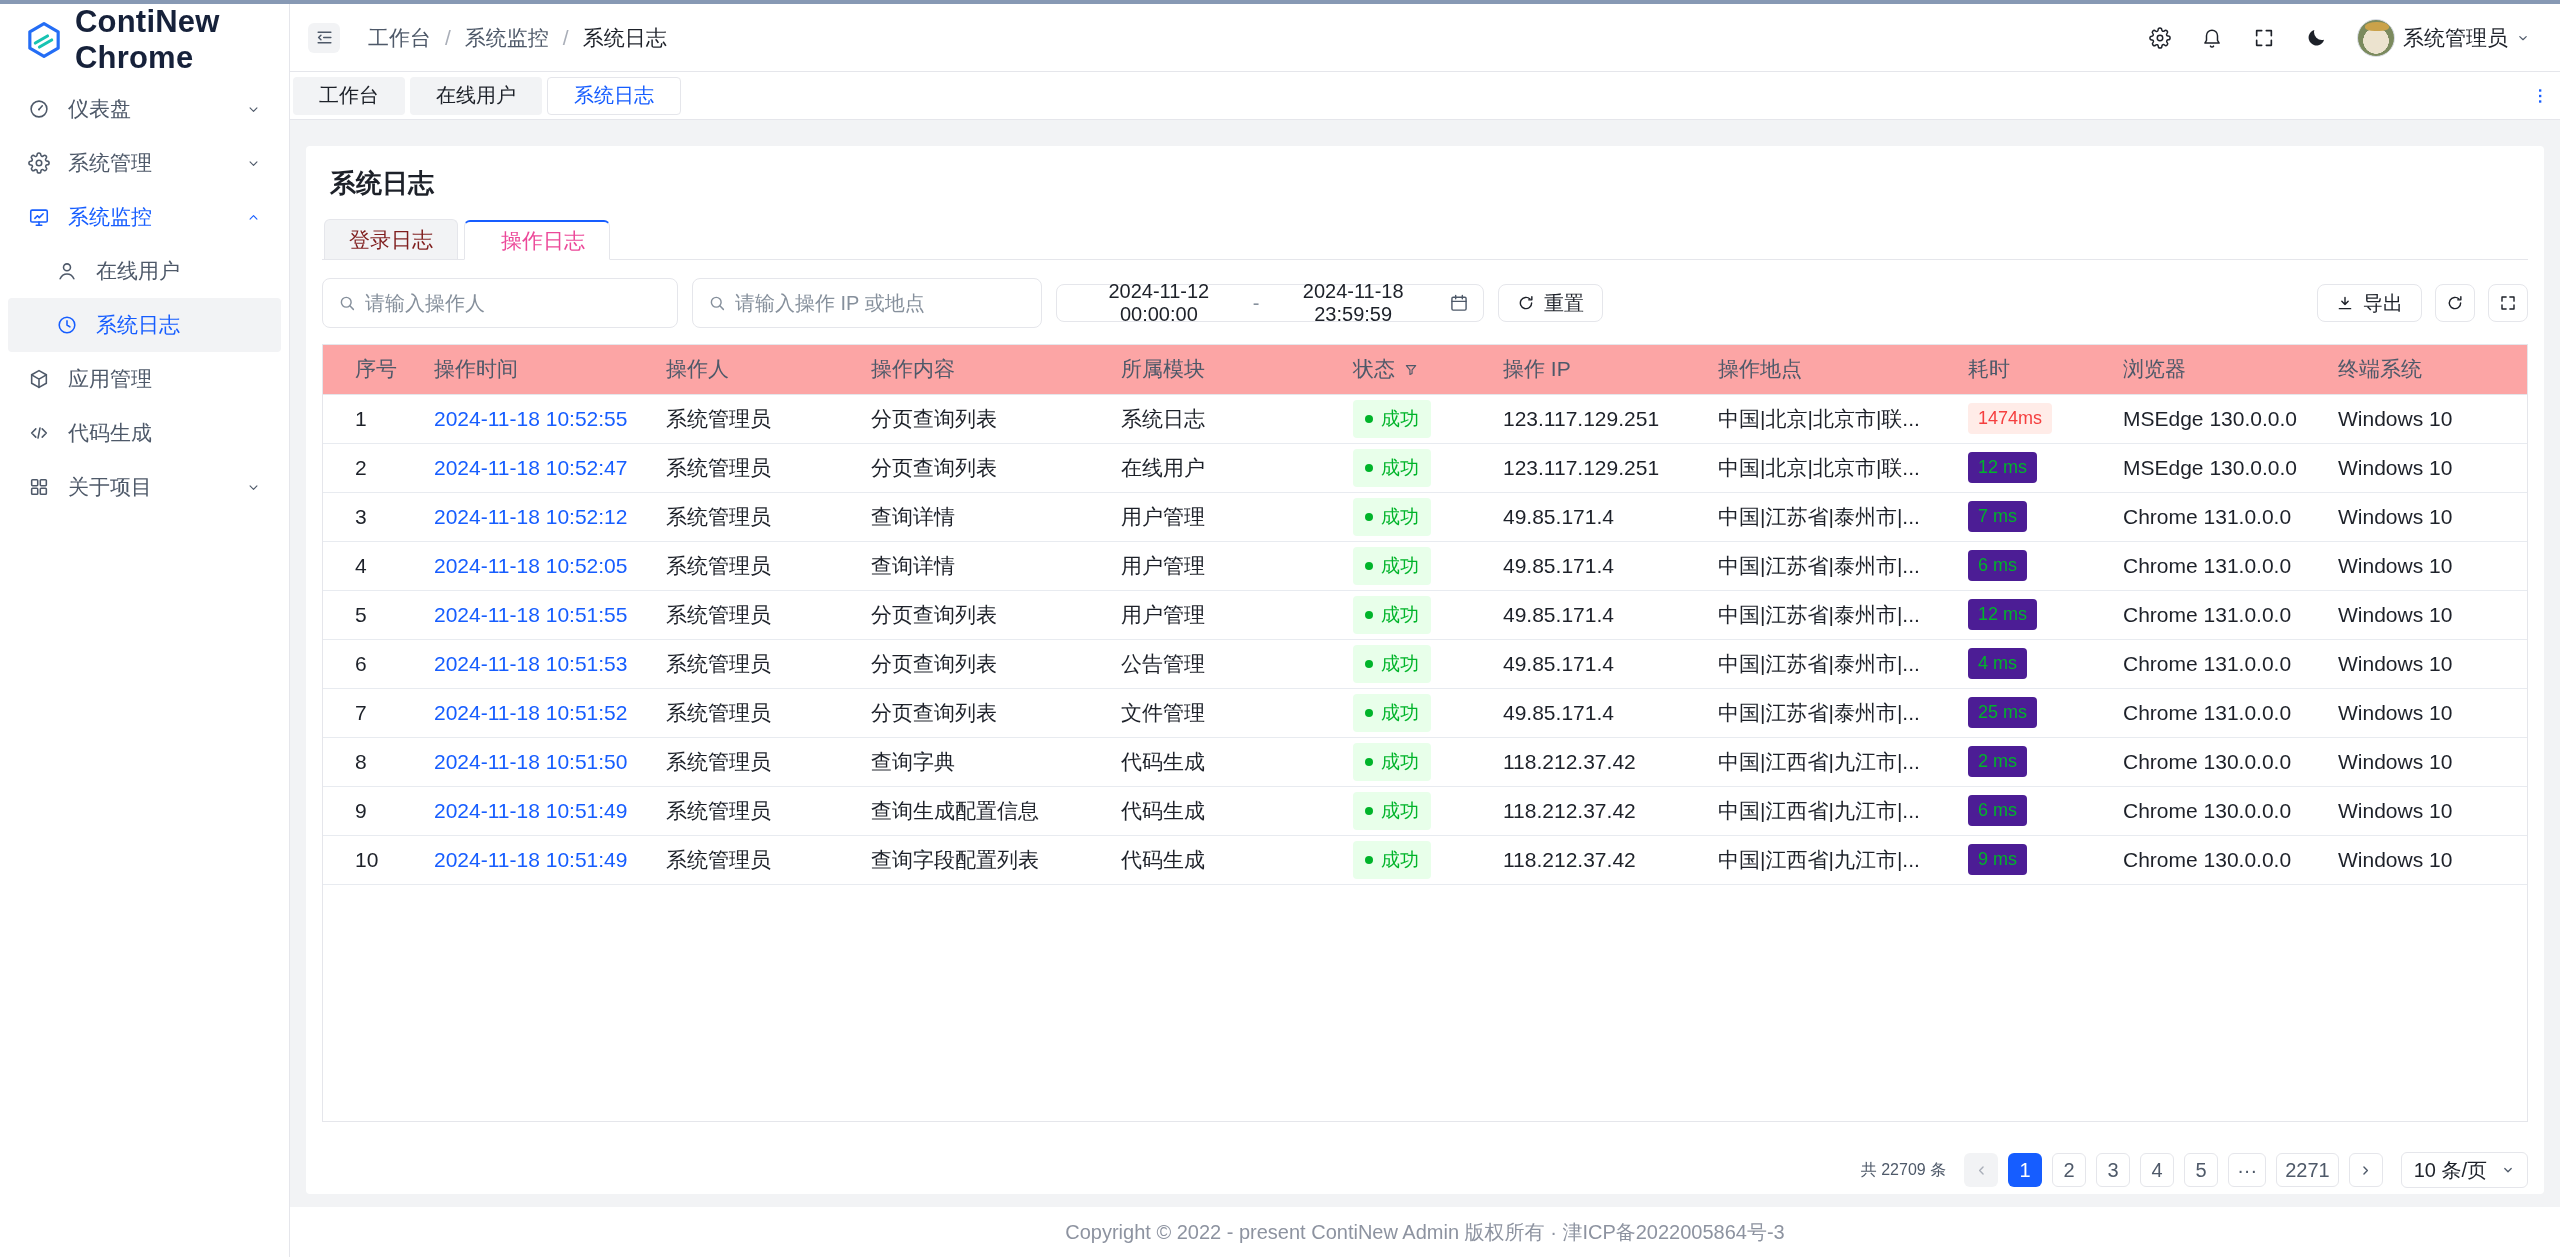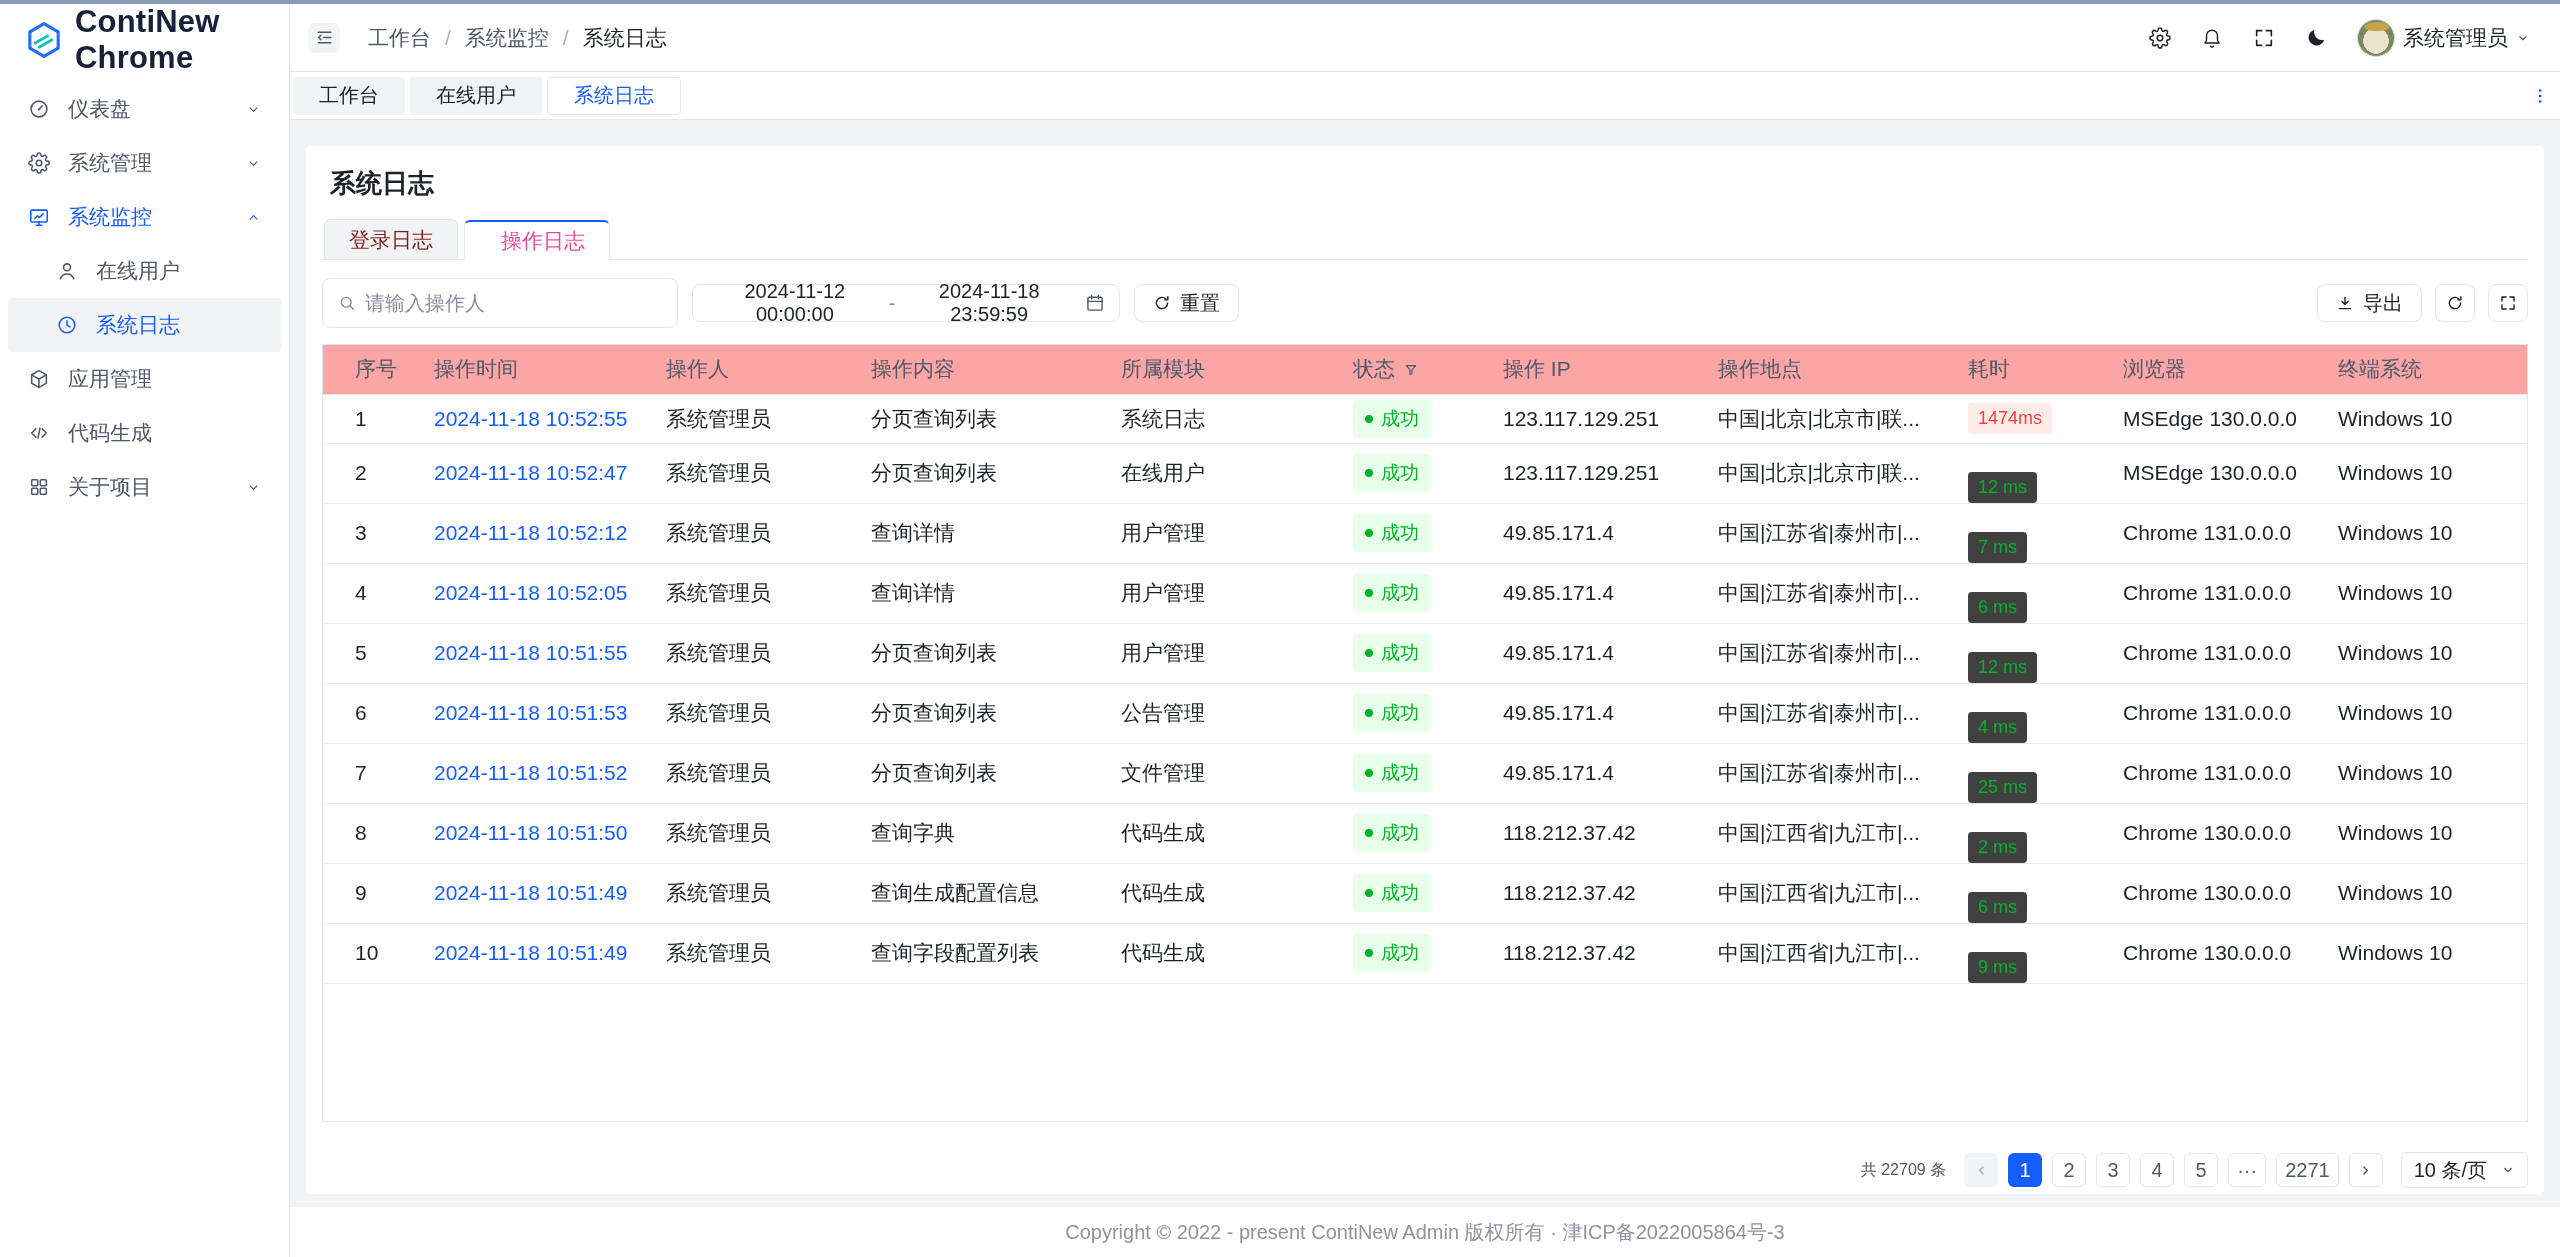--- a/index.html
+++ b/index.html
@@ -75,21 +75,21 @@
   table { width:100%; border-collapse:collapse; table-layout:fixed; }
   thead th { background:#fca5a5; height:49px; font-size:21px; font-weight:500; color:#4e5969; text-align:left; padding:0 0 0 16px; border-bottom:1px solid #e5e6eb; }
   thead th.col-0 { padding-left:32px; }
   tbody td { height:49px; font-size:21px; color:#1d2129; padding:0 0 0 16px; border-bottom:1px solid #e8ebf0; white-space:nowrap; overflow:hidden; }
   tbody td.col-0 { padding-left:32px; }
   .link { color:#165dff; cursor:pointer; }
   .th-filter { display:inline-flex; font-size:16px; color:#4e5969; margin-left:8px; vertical-align:-2px; cursor:pointer; }
   .badge-status { display:inline-flex; align-items:center; gap:8px; background:#e8ffea; color:#00b42a; font-size:19px; padding:6px 12px; border-radius:4px; }
   .badge-status .dot { width:8px; height:8px; border-radius:50%; background:#00b42a; }
   .badge-dur { display:inline-block; font-size:18px; padding:5px 10px; border-radius:4px; }
-  .badge-dur.success { background:#404040; color:#00b42a;margin-top:28px; }
+  .badge-dur.success { background:#4c1d95; color:#00b42a; }
   .badge-dur.danger { background:#ffece8; color:#f53f3f; }
 
   
   .pagination { display:flex; align-items:center; justify-content:flex-end; gap:10px; margin-top:30px; }
   .pg-total { font-size:16px; color:#4e5969; margin-right:8px; }
   .pg-btn { min-width:34px; height:34px; border-radius:6px; display:flex; align-items:center; justify-content:center; font-size:20px; color:#4e5969; background:#fff; border:1px solid #e5e6eb; cursor:pointer; padding:0 8px; }
   .pg-btn.prev { background:#f2f3f5; border:none; color:#a9aeb8; }
   .pg-btn.active { background:#165dff; border:none; color:#fff; }
   .pg-btn .icon { font-size:15px; display:inline-flex; }
   .pg-size { height:36px; border:1px solid #e5e6eb; border-radius:6px; background:#fff; display:flex; align-items:center; gap:14px; padding:0 12px; font-size:20px; color:#1d2129; margin-left:8px; cursor:pointer; }
@@ -299,20 +299,29 @@
 
         <div class="filters">
           <div class="f-input">
             <span class="icon">
                 <svg viewBox="0 0 24 24" fill="none" stroke="currentColor" stroke-width="1.9" stroke-linecap="round">
                   <circle cx="11" cy="11" r="6.5"></circle>
                   <path d="M15.8 15.8L20.5 20.5"></path>
                 </svg>
               </span>
             <input type="text" placeholder="请输入操作人" style="">
+          </div>
+          <div class="f-input ip">
+            <span class="icon">
+                <svg viewBox="0 0 24 24" fill="none" stroke="currentColor" stroke-width="1.9" stroke-linecap="round">
+                  <circle cx="11" cy="11" r="6.5"></circle>
+                  <path d="M15.8 15.8L20.5 20.5"></path>
+                </svg>
+              </span>
+            <input type="text" placeholder="请输入操作 IP 或地点" style="">
           </div>
           <div class="daterange">
             <span class="d">2024-11-12 00:00:00</span>
             <span class="dash">-</span>
             <span class="d">2024-11-18 23:59:59</span>
             <span class="icon">
                 <svg viewBox="0 0 24 24" fill="none" stroke="currentColor" stroke-width="1.7" stroke-linecap="round">
                   <rect x="3.5" y="5" width="17" height="15.5" rx="1.5"></rect>
                   <path d="M3.5 10h17M8 3v4M16 3v4"></path>
                 </svg>

